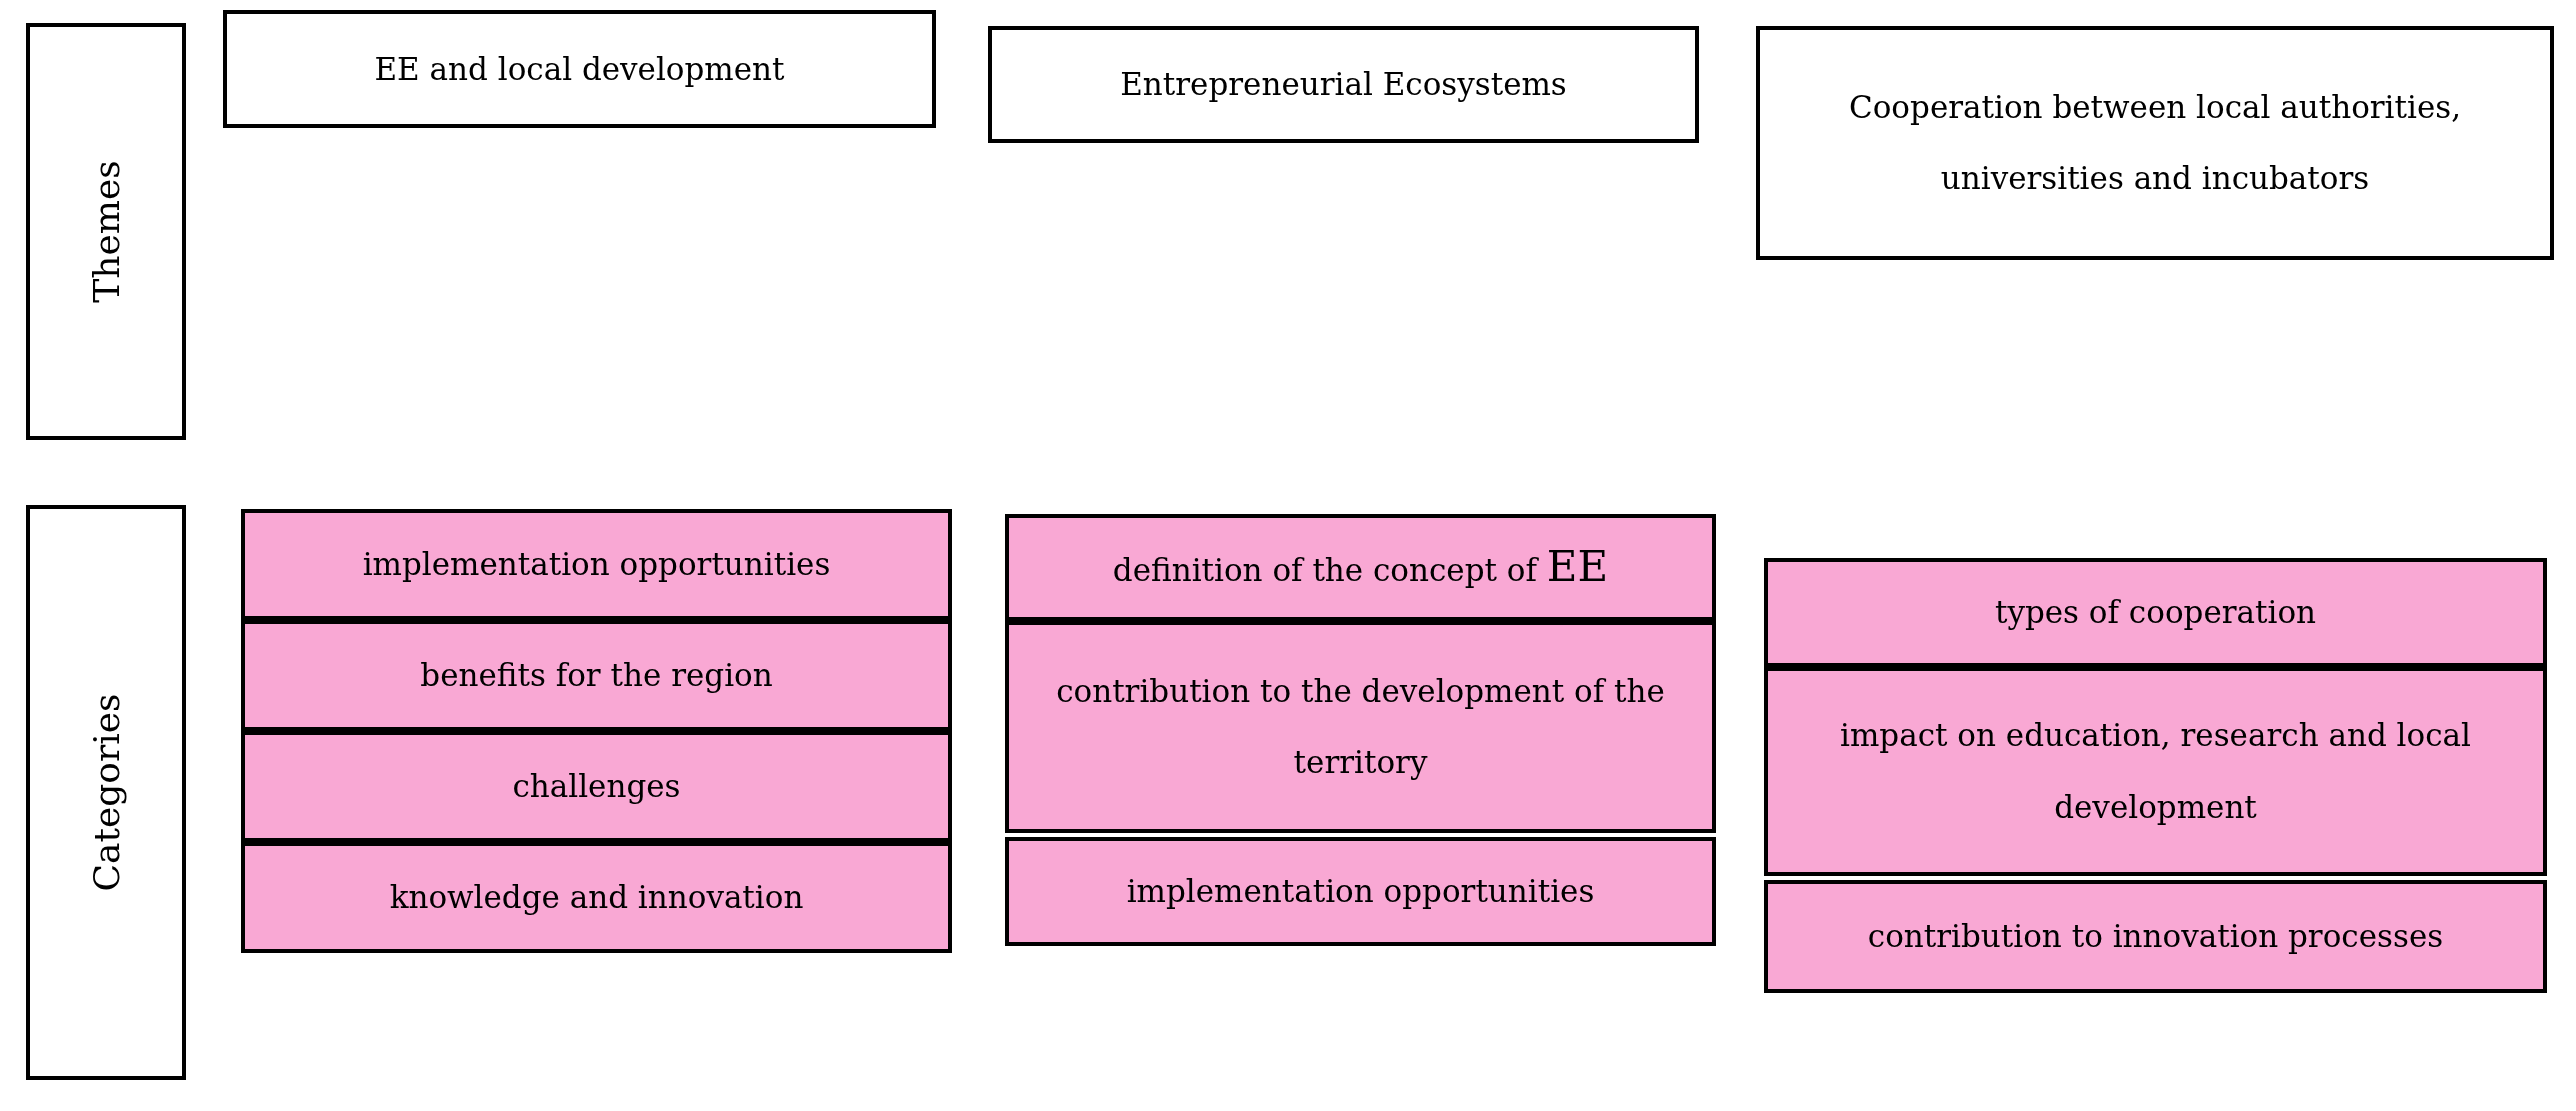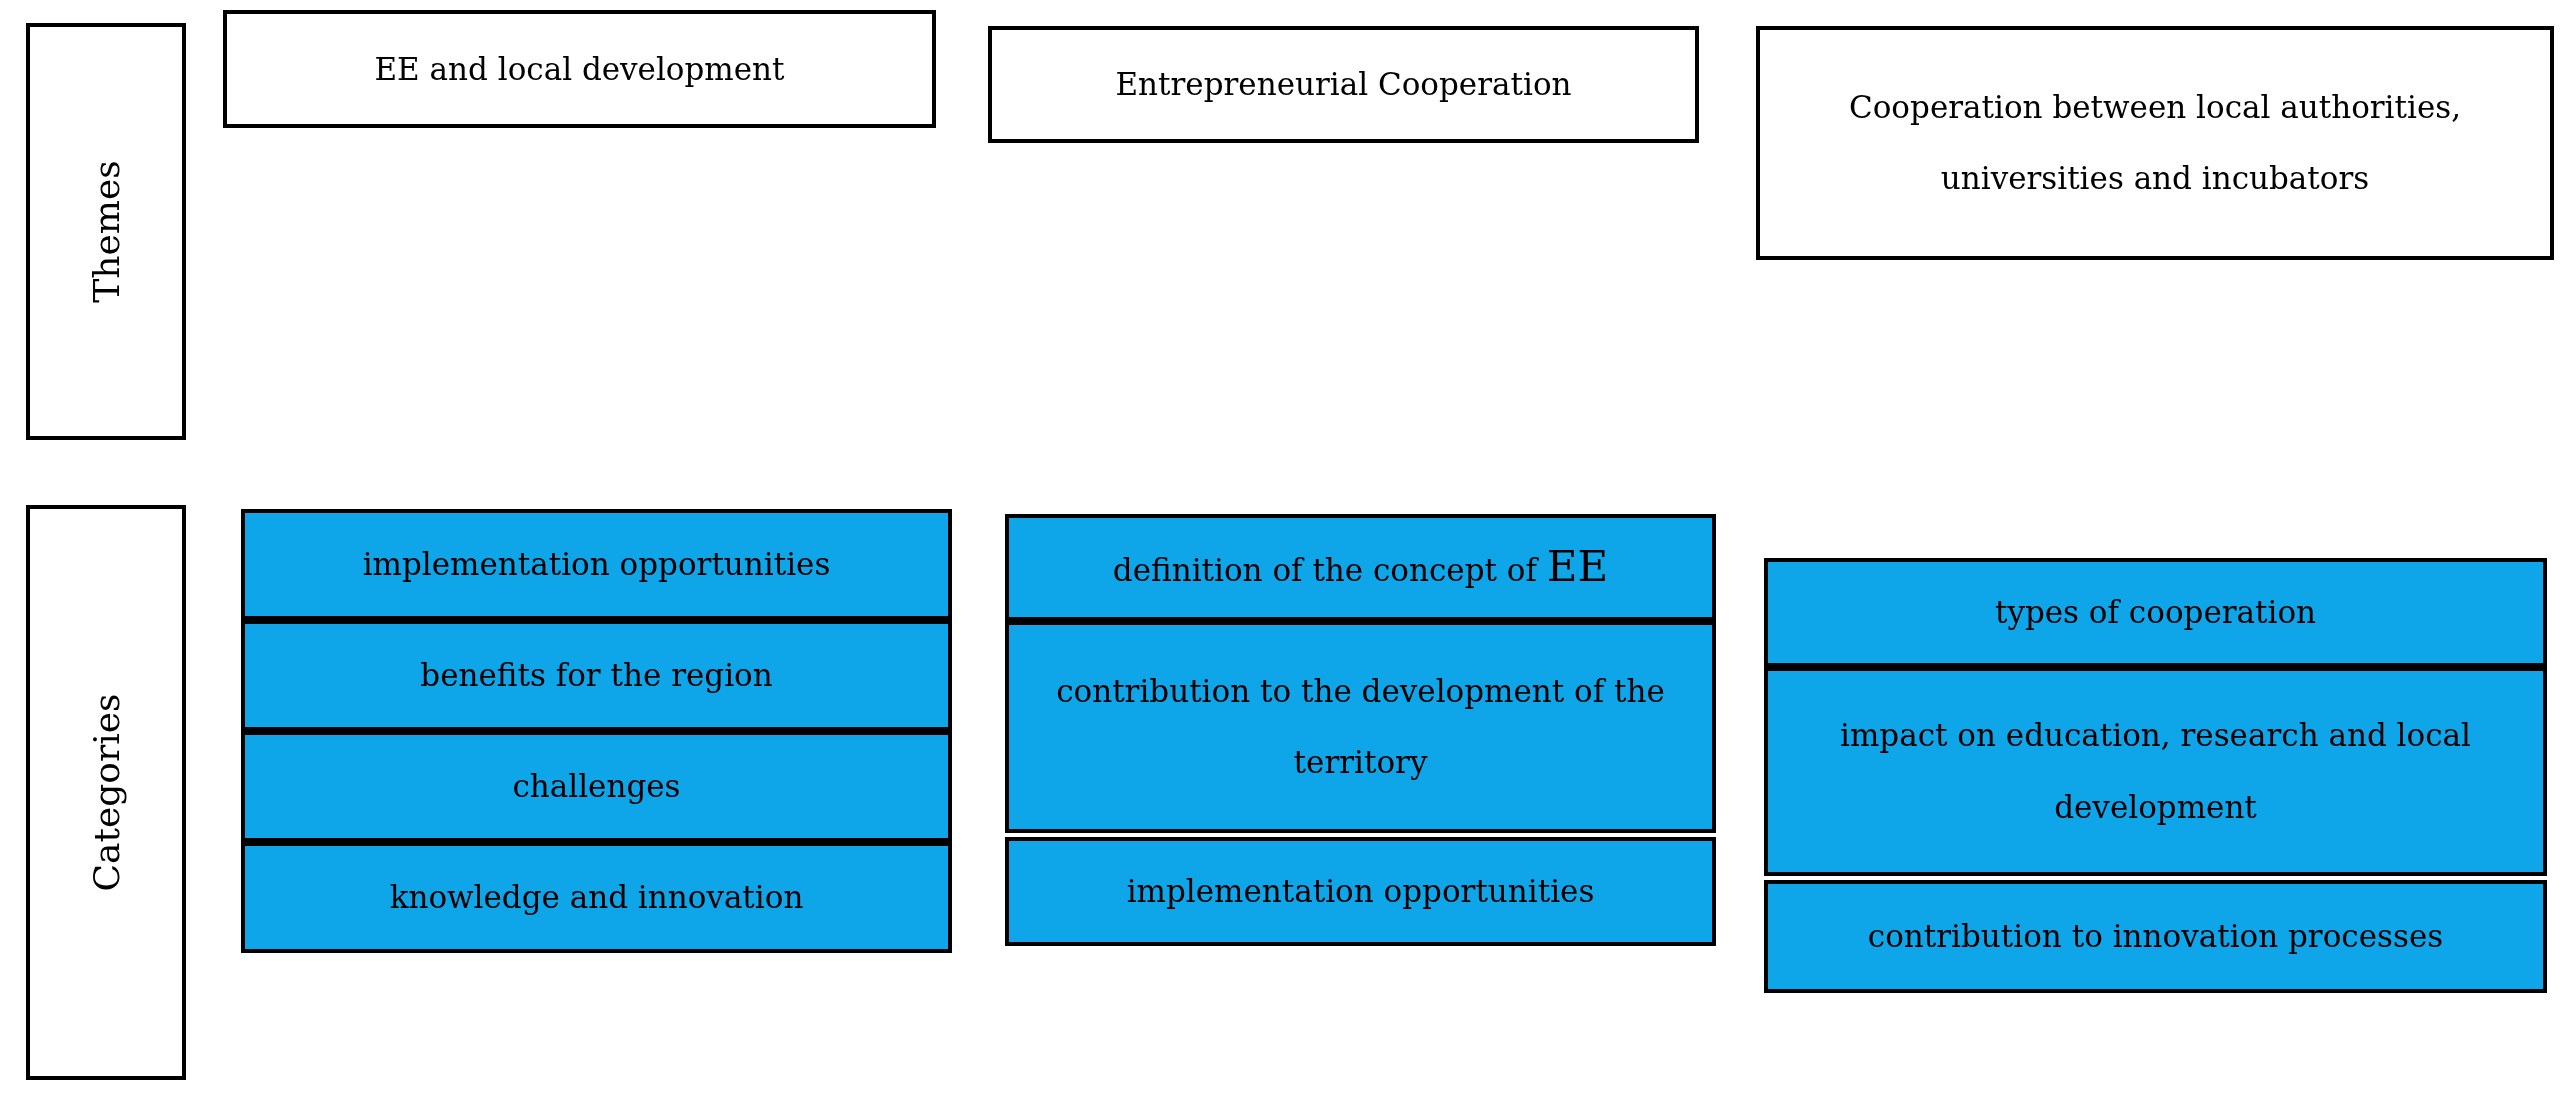--- a/index.html
+++ b/index.html
@@ -36,21 +36,21 @@
   }
   .vlabel .vtext {
     transform: rotate(-90deg);
     white-space: nowrap;
     font-size: 36px;
   }
   .col { position: absolute; }
   .cell {
     box-sizing: border-box;
     border: 4.7px solid #000000;
-    background: #0ea5e9;
+    background: #f9a8d4;
     display: flex;
     align-items: center;
     justify-content: center;
     text-align: center;
     font-size: 31px;
     line-height: 1.25;
     padding: 0 23.4px;
   }
   .cell.tall { line-height: 2.3; padding: 0 47px; }
   .gap-above { margin-top: 3.9px; }
@@ -63,21 +63,21 @@
 
   <div class="vlabel" style="left:26px; top:23.4px; width:160px; height:417px;">
     <span class="vtext">Themes</span>
   </div>
 
   <div class="box" style="left:223px; top:10px; width:713px; height:118px;">
     <span>EE and local development</span>
   </div>
 
   <div class="box" style="left:988px; top:26px; width:711px; height:117px;">
-    <span>Entrepreneurial Cooperation</span>
+    <span>Entrepreneurial Ecosystems</span>
   </div>
 
   <div class="box multiline" style="left:1756px; top:26px; width:798px; height:234px;">
     <span>Cooperation between local authorities, universities and incubators</span>
   </div>
 
   <div class="vlabel" style="left:26px; top:505px; width:160px; height:575px;">
     <span class="vtext">Categories</span>
   </div>
 

